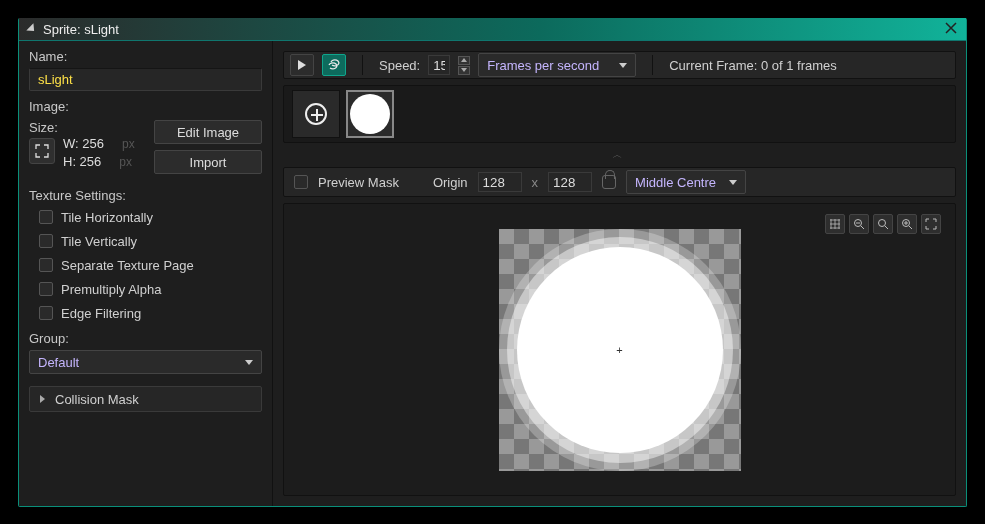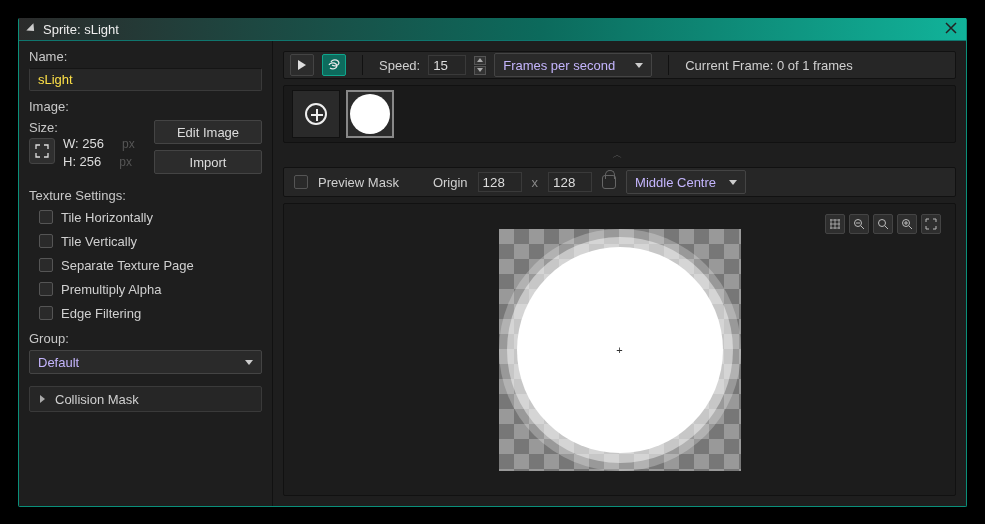--- a/index.html
+++ b/index.html
@@ -119,21 +119,21 @@
   .toolbar-top{
     height:28px; background:#262626;border:1px solid #111;border-radius:2px;
     display:flex;align-items:center;padding:0 6px; gap:8px;
   }
   .small-btn{
     width:24px;height:22px;background:#2c2c2c;border:1px solid #444;border-radius:2px;
     display:flex;align-items:center;justify-content:center;color:#ccc;font-size:12px;
   }
   .small-btn.active{background:#0d6b5d;border-color:#0fa58c;}
   .sep{width:1px;height:20px;background:#111;margin:0 8px;}
-  .speed-input{width:38px;height:20px;background:#262626;border:1px solid #3a3a3a;padding:0 4px;color:#ddd;}
+  .speed-input{width:22px;height:20px;background:#262626;border:1px solid #3a3a3a;padding:0 4px;color:#ddd;}
   .spin{display:flex;flex-direction:column;gap:1px;}
   .spin div{width:12px;height:9px;background:#333;border:1px solid #555;display:flex;align-items:center;justify-content:center;}
   .spin-tri-up{width:0;height:0;border-left:3px solid transparent;border-right:3px solid transparent;border-bottom:4px solid #aaa;}
   .spin-tri-dn{width:0;height:0;border-left:3px solid transparent;border-right:3px solid transparent;border-top:4px solid #aaa;}
   .fps-select{flex:0 0 158px;}
   .frames-strip{
     height:58px;background:#1a1a1a;border:1px solid #111;border-radius:2px;
     display:flex;align-items:center;gap:6px;padding:0 8px;
   }
   .frame-slot{width:48px;height:48px;background:#2a2a2a;border:1px solid #111;display:flex;align-items:center;justify-content:center;}

